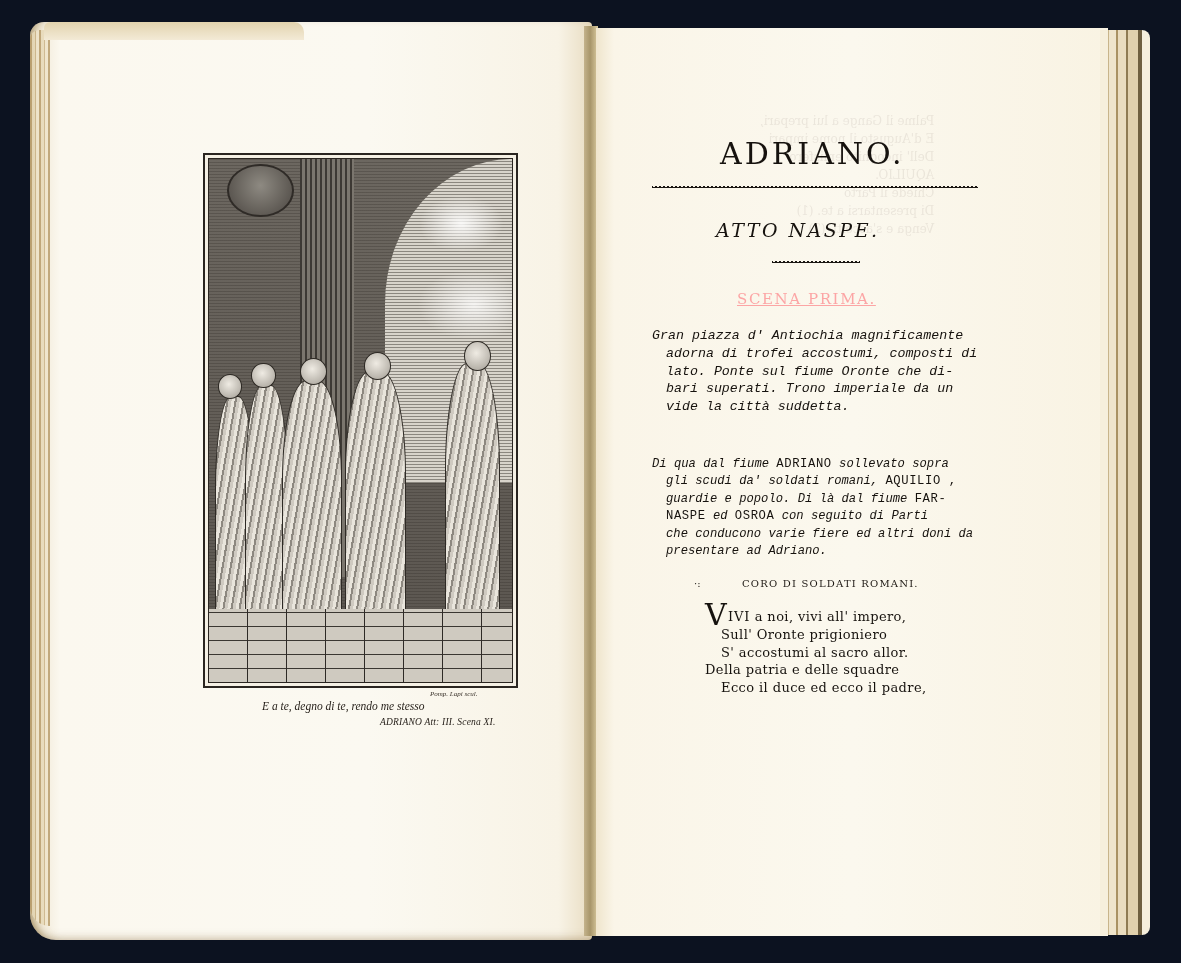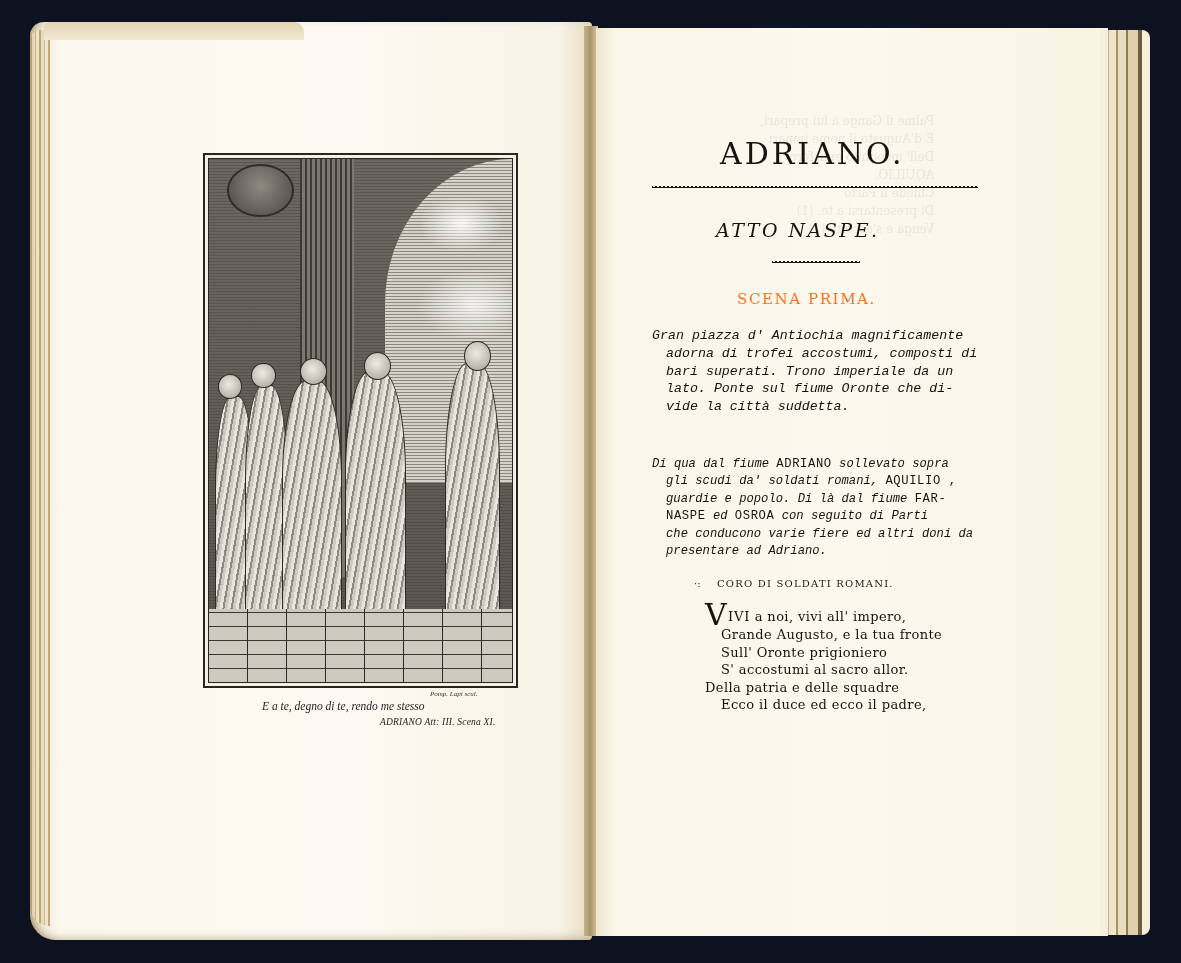--- a/index.html
+++ b/index.html
@@ -126,33 +126,33 @@
         radial-gradient(circle at 2px 0px, transparent 2px, #1a1612 2px 3px, transparent 3px) 0 0/4px 6px repeat-x;
     }
     .wavy.long { left: 652px; top: 185px; width: 326px; }
     .wavy.short { left: 772px; top: 260px; width: 88px; }
     .act {
       position: absolute; left: 716px; top: 219px;
       font-family: "DejaVu Serif", serif; font-style: italic; font-size: 19px; letter-spacing: 2.5px; color: #16120e;
     }
     .scene {
       position: absolute; left: 737px; top: 290px;
-      font-family: "DejaVu Serif", serif; font-size: 15px; letter-spacing: 1.6px; color: #f97316;
+      font-family: "DejaVu Serif", serif; font-size: 15px; letter-spacing: 1.6px; color: #fca5a5; text-decoration: underline;
     }
     .stage {
       position: absolute; left: 652px; width: 332px;
       font-family: "DejaVu Serif", serif; font-style: italic; font-size: 13.3px; line-height: 17.8px; color: #16120e;
     }
     .stage .line { display: block; white-space: nowrap; font-family: Liberation Mono, monospace; }
     .stage .line.indent { padding-left: 14px; }
     .stage .caps { font-style: normal; letter-spacing: 0.6px; }
     .stage-1 { top: 327px; }
     .stage-2 { top: 456px; font-size: 12.2px; line-height: 17.4px; }
     .chorus {
-      position: absolute; left: 717px; top: 578px;
+      position: absolute; left: 742px; top: 578px;
       font-family: "DejaVu Serif", serif; font-size: 10px; letter-spacing: 1.2px; color: #1d1813;
     }
     .chorus-dot { position: absolute; left: 694px; top: 578px; font-size: 10px; }
     .verse {
       position: absolute; left: 705px; top: 604px; width: 300px;
       font-family: "DejaVu Serif", serif; font-size: 13px; line-height: 17.6px; color: #16120e;
       letter-spacing: 0.4px;
     }
     .verse .line { display: block; white-space: nowrap; }
     .verse .indent { padding-left: 16px; }
@@ -214,38 +214,37 @@
 
   <div class="title">ADRIANO.</div>
   <div class="wavy long"></div>
   <div class="act">ATTO NASPE.</div>
   <div class="wavy short"></div>
   <div class="scene">SCENA PRIMA.</div>
 
   <div class="stage stage-1">
     <span class="line">Gran piazza d' Antiochia magnificamente</span>
     <span class="line indent">adorna di trofei accostumi, composti di</span>
+    <span class="line indent">lato. Ponte sul fiume Oronte che di-</span>
     <span class="line indent">bari superati. Trono imperiale da un</span>
-    <span class="line indent">lato. Ponte sul fiume Oronte che di-</span>
     <span class="line indent">vide la città suddetta.</span>
   </div>
 
   <div class="stage stage-2">
     <span class="line"><span>Di qua dal fiume </span><span class="caps">ADRIANO</span><span> sollevato sopra</span></span>
     <span class="line indent"><span>gli scudi  da' soldati  romani, </span><span class="caps">AQUILIO</span><span class="caps"> ,</span></span>
     <span class="line indent"><span>guardie e popolo. Di là dal fiume </span><span class="caps">FAR-</span></span>
     <span class="line indent"><span class="caps">NASPE</span><span> ed </span><span class="caps">OSROA</span><span> con seguito di Parti</span></span>
     <span class="line indent">che conducono varie fiere ed altri doni da</span>
     <span class="line indent">presentare ad Adriano.</span>
   </div>
 
   <div class="chorus-dot">·:</div>
   <div class="chorus">CORO DI SOLDATI ROMANI.</div>
 
   <div class="verse">
     <span class="line"><span class="dropcap">V</span><span class="smallcaps">IVI</span><span> a noi, vivi all' impero,</span></span>
-    <span class="line indent">Grande Augusto, e la tua fronte</span>
     <span class="line indent">Sull' Oronte prigioniero</span>
     <span class="line indent">S' accostumi al sacro allor.</span>
     <span class="line">Della patria e delle squadre</span>
     <span class="line indent">Ecco il duce ed ecco il padre,</span>
   </div>
 </div>
 
 </body></html>

